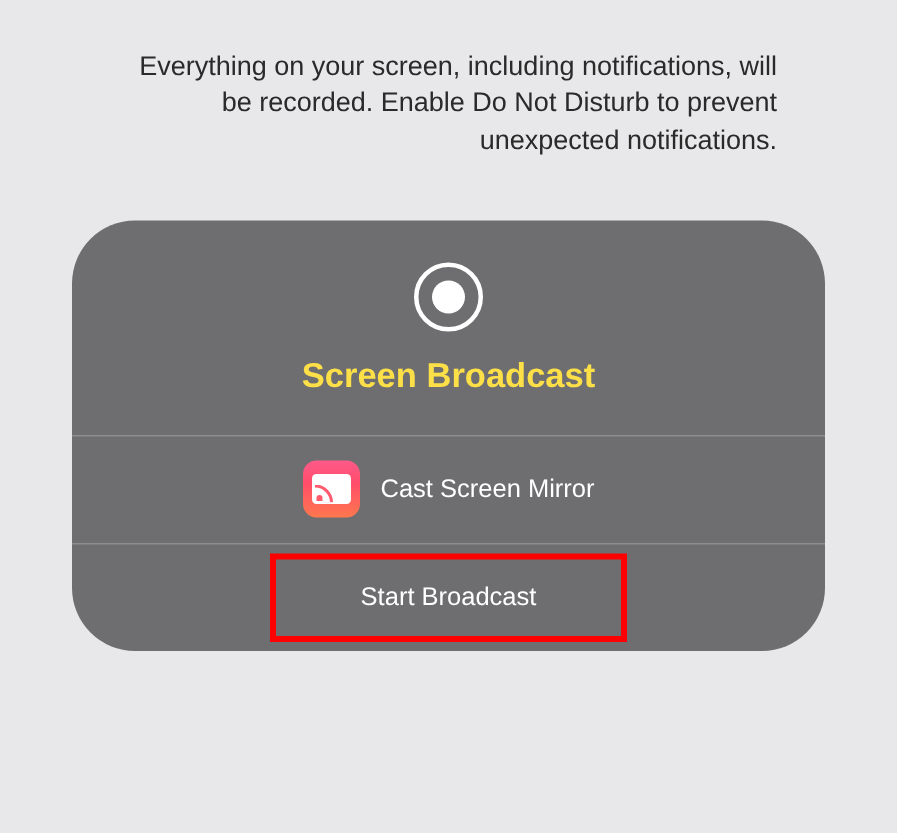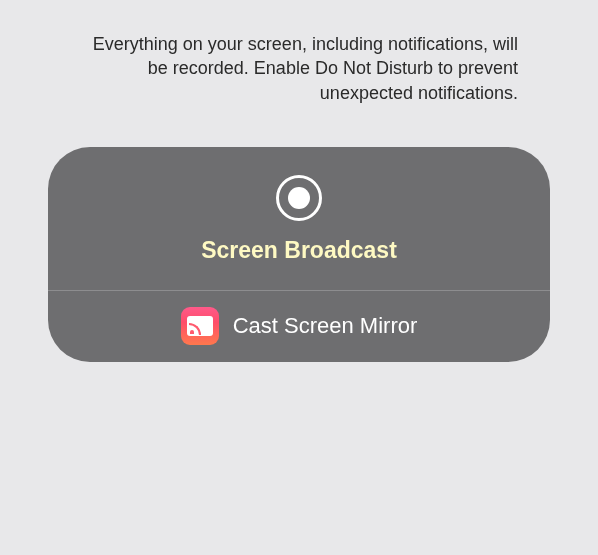--- a/index.html
+++ b/index.html
@@ -49,37 +49,37 @@
       align-items: center;
       justify-content: center;
     }
     .record-inner {
       width: 22px;
       height: 22px;
       background: #ffffff;
       border-radius: 50%;
     }
     .panel-title {
-      color: #fef9c3;
+      color: #fde047;
       font-size: 23px;
       font-weight: 600;
       margin-top: 16px;
     }
     .panel-row {
       border-top: 1px solid rgba(255,255,255,0.22);
       height: 72px;
       display: flex;
       align-items: center;
       justify-content: center;
       gap: 14px;
       position: relative;
     }
     .panel-row-label {
       color: #ffffff;
-      font-size: 22px;
+      font-size: 17px;
       font-weight: 400;
     }
     .app-icon {
       width: 38px;
       height: 38px;
       border-radius: 9px;
       background: linear-gradient(180deg, #ff5a8a 0%, #ff4d6a 40%, #ff784d 100%);
       display: flex;
       align-items: center;
       justify-content: center;
@@ -148,13 +148,17 @@
 
   <div class="panel-row">
     <div class="app-icon">
       <div class="app-icon-inner">
         <div class="cast-waves"></div>
       </div>
     </div>
     <div class="panel-row-label">Cast Screen Mirror</div>
   </div>
 
+  <div class="panel-row">
+    <div class="panel-row-label">Start Broadcast</div>
+    <div class="highlight-box"></div>
+  </div>
 </div>
 
 </body></html>

